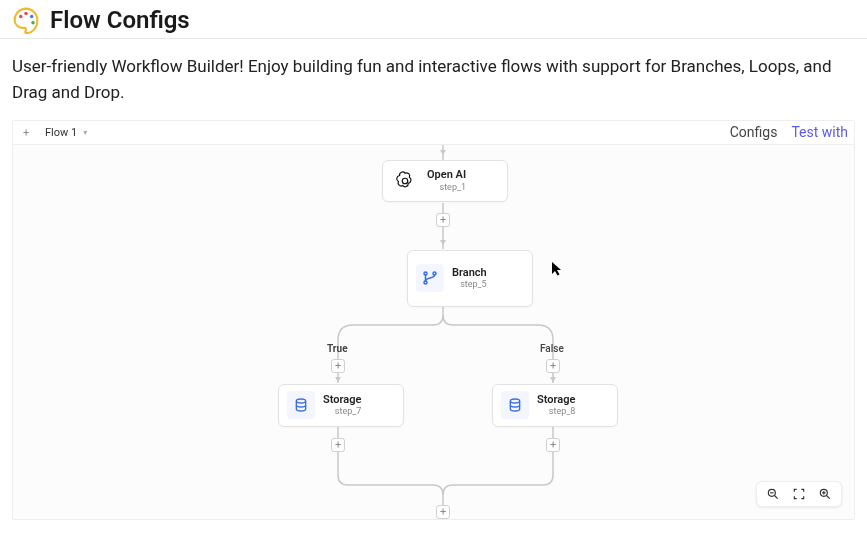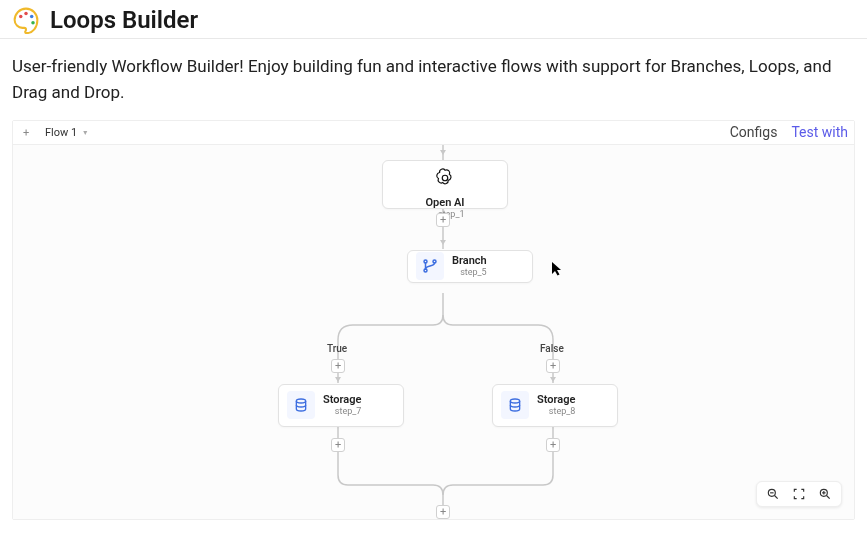--- a/index.html
+++ b/index.html
@@ -193,21 +193,21 @@
 <div class="header">
   <span class="logo">
     <svg viewBox="0 0 32 32" width="28" height="28">
       <path d="M16 3C8.8 3 3 8.8 3 16c0 5 4 9 9 9h2c1.1 0 2 .9 2 2 0 .7-.3 1.3-.7 1.7-.2.2-.3.5-.3.8 0 .8.7 1.5 1.5 1.5C24.4 31 29 23.8 29 16 29 8.8 23.2 3 16 3z" fill="#fff" stroke="#f0b92b" stroke-width="2.3"></path>
       <circle cx="10" cy="12" r="2" fill="#e24b4b"></circle>
       <circle cx="16" cy="8.5" r="2" fill="#e24b4b"></circle>
       <circle cx="22.5" cy="12" r="2" fill="#3c7de0"></circle>
       <circle cx="24" cy="19" r="2" fill="#38b24a"></circle>
     </svg>
   </span>
-  <span class="title">Loops Builder</span>
+  <span class="title">Flow Configs</span>
 </div>
 
 <div class="tagline">User-friendly Workflow Builder! Enjoy building fun and interactive flows with support for Branches, Loops, and Drag and Drop.</div>
 
 <div class="panel">
   <div class="toolbar">
     <div class="plus">+</div>
     <div class="tab">Flow 1</div>
     <div class="tab-caret">▾</div>
     <div class="spacer"></div>
@@ -243,52 +243,52 @@
 
         <path d="M540 307 L540 330 Q540 340 530 340 L440 340 Q430 340 430 350"></path>
       </g>
     </svg>
 
     <div class="arrow-down" style="left:425px; top:5px;"></div>
     <div class="arrow-down" style="left:425px; top:95px;"></div>
     <div class="arrow-down" style="left:320px; top:232px;"></div>
     <div class="arrow-down" style="left:535px; top:232px;"></div>
 
-    <div class="node" style="left:369px; top:15px; width:126px; height:49px;flex-direction:column;">
+    <div class="node" style="left:369px; top:15px; width:126px; height:42px;">
       <span class="icon-box plain">
         <svg viewBox="0 0 24 24" width="22" height="22" fill="none" stroke="#111" stroke-width="1.3">
           <path d="M12 3.5c1.3-.7 2.9-.5 4 .5 1.1 1 1.4 2.6.8 4 1.3.7 2 2.2 1.7 3.7-.3 1.5-1.5 2.6-3 2.8.2 1.5-.6 2.9-2 3.5-1.4.6-3 .2-3.9-1-1.3.7-2.9.5-4-.5-1.1-1-1.4-2.6-.8-4-1.3-.7-2-2.2-1.7-3.7.3-1.5 1.5-2.6 3-2.8-.2-1.5.6-2.9 2-3.5 1.4-.6 3-.2 3.9 1z"></path>
           <circle cx="12" cy="12" r="3"></circle>
         </svg>
       </span>
       <div class="node-texts">
         <span class="node-title">Open AI</span>
         <span class="node-sub">step_1</span>
       </div>
     </div>
 
     <div class="add-plus" style="left:423px; top:68px;">+</div>
 
-    <div class="node" style="left:394px; top:105px; width:126px; height:33px;">
+    <div class="node" style="left:394px; top:105px; width:126px; height:57px;">
       <span class="icon-box">
         <svg viewBox="0 0 24 24" width="18" height="18" fill="none" stroke="#3c6de0" stroke-width="2" stroke-linecap="round">
           <circle cx="6" cy="6" r="2"></circle>
           <circle cx="18" cy="6" r="2"></circle>
           <circle cx="6" cy="18" r="2"></circle>
           <path d="M6 8v8"></path>
           <path d="M18 8c0 5-12 3-12 8"></path>
         </svg>
       </span>
       <div class="node-texts">
         <span class="node-title">Branch</span>
         <span class="node-sub">step_5</span>
       </div>
     </div>
 
-    <div class="branch-label" style="left:314px; top:198px;">True</div>
+    <div class="branch-label" style="left:314px; top:198px;font-weight:bold;">True</div>
     <div class="branch-label" style="left:527px; top:198px;">False</div>
 
     <div class="add-plus" style="left:318px; top:214px;">+</div>
 
     <div class="add-plus" style="left:533px; top:214px;">+</div>
 
     <div class="node" style="left:265px; top:239px; width:126px; height:43px;">
       <span class="icon-box">
         <svg viewBox="0 0 24 24" width="16" height="16" fill="none" stroke="#3c6de0" stroke-width="2">
           <ellipse cx="12" cy="6" rx="7" ry="3"></ellipse>

